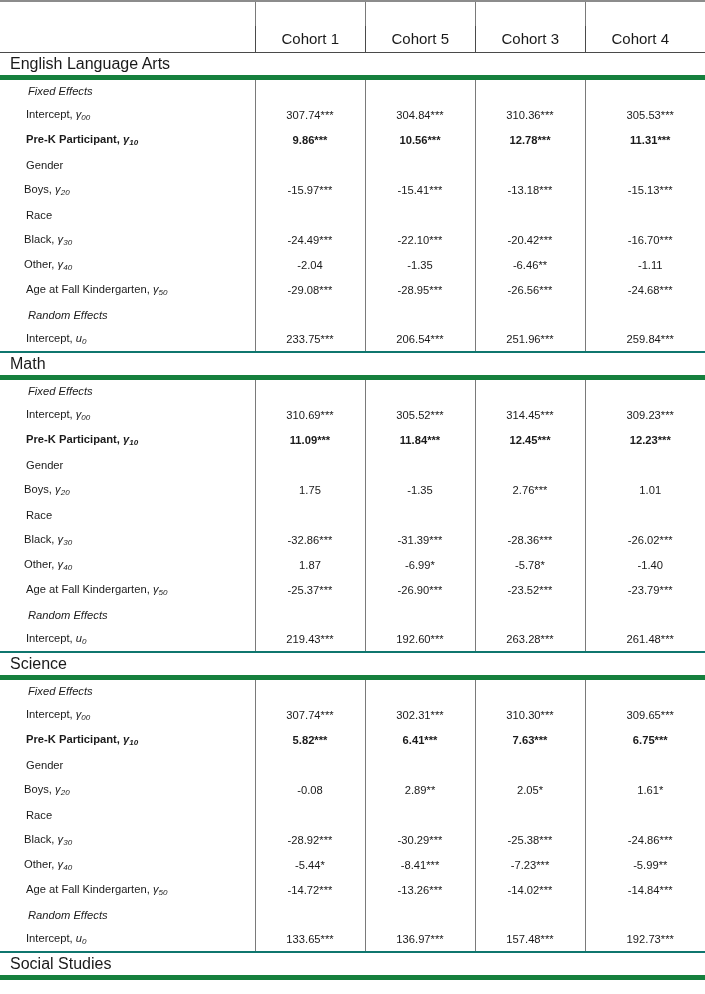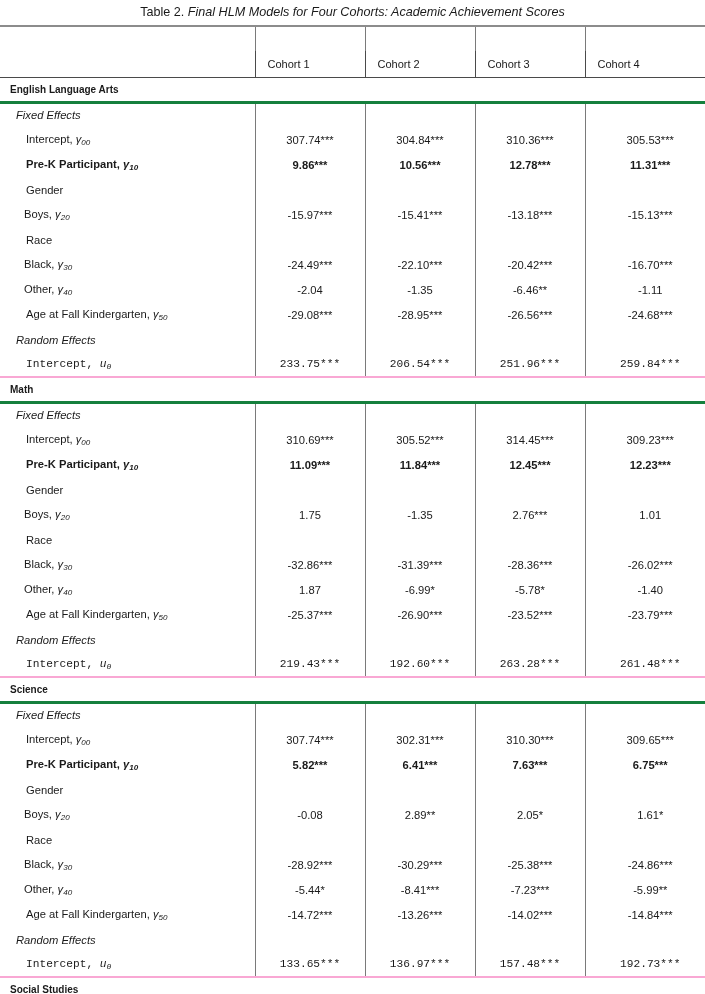--- a/index.html
+++ b/index.html
@@ -53,91 +53,88 @@
   td {
     padding: 0;
     vertical-align: middle;
     border: 0;
     height: 25px;
     box-sizing: border-box;
   }
 
   
   td.lbl { padding-left: 10px; text-align: left; white-space: nowrap; }
-  td.lbl.ind1 { padding-left: 16px; }
+  td.lbl.ind1 { padding-left: 28px; }
   td.lbl.ind2 { padding-left: 26px; }
   td.lbl.ind3 { padding-left: 24px; }
 
   td.num { text-align: center; white-space: nowrap; }
 
   
   td.vl { border-left: 1px solid #7a7a7a; }
 
   
   tr.head-top td { border-top: 2px solid #8c8c8c; }
 
   
   tr.colhead td { border-bottom: 1px solid #4a4a4a; height: 26px; }
   tr.colhead td.vl { border-left: 1px solid #4a4a4a; }
   tr.colhead td.lbl { padding-left: 10px; }
-  tr.colhead td.num { text-align: left; padding-left: 12px; font-size: 11px; }
+  tr.colhead td.num { text-align: left; padding-left: 26px; font-size: 15px; }
 
   
   tr.section td {
-    border-bottom: 3px solid #15803d;
+    border-bottom: 5px solid #15803d;
     height: 24px;
-    font-weight: bold;
-    font-size: 10px;
+    font-weight: normal;
+    font-size: 16px;
   }
   tr.section td.lbl { padding-left: 10px; }
 
   
-  tr.blockend td { border-bottom: 2px solid #f9a8d4; font-family: Liberation Mono, monospace; }
+  tr.blockend td { border-bottom: 2px solid #0f766e; }
 
   .ital { font-style: italic; }
   .bold { font-weight: bold; }
 
   
   .sym { font-style: italic; }
   .sym sub {
     font-size: 0.72em;
     font-style: italic;
     vertical-align: -0.22em;
     letter-spacing: 0;
   }
 </style>
 </head>
 <body>
 
 <div class="page">
 
-  <div class="table-title">
-    <span class="tnum">Table 2.</span><span class="tcap"> Final HLM Models for Four Cohorts: Academic Achievement Scores</span>
-  </div>
 
   <table class="hlm">
     <colgroup>
       <col class="c-label">
         <col class="c-data">
         <col class="c-data">
         <col class="c-data">
         <col class="c-data4">
     </colgroup>
     <tbody id="tbody-root">
         <tr class="r head-top">
           <td class="lbl"></td>
           <td class="num vl"></td>
           <td class="num vl"></td>
           <td class="num vl"></td>
           <td class="num vl"></td>
         </tr>
         <tr class="r colhead">
           <td class="lbl"></td>
           <td class="num vl">Cohort 1</td>
-          <td class="num vl">Cohort 2</td>
+          <td class="num vl">Cohort 5</td>
           <td class="num vl">Cohort 3</td>
           <td class="num vl">Cohort 4</td>
         </tr>
         <tr class="r section">
           <td class="lbl">English Language Arts</td>
           <td class="num"></td>
           <td class="num"></td>
           <td class="num"></td>
           <td class="num"></td>
         </tr>

